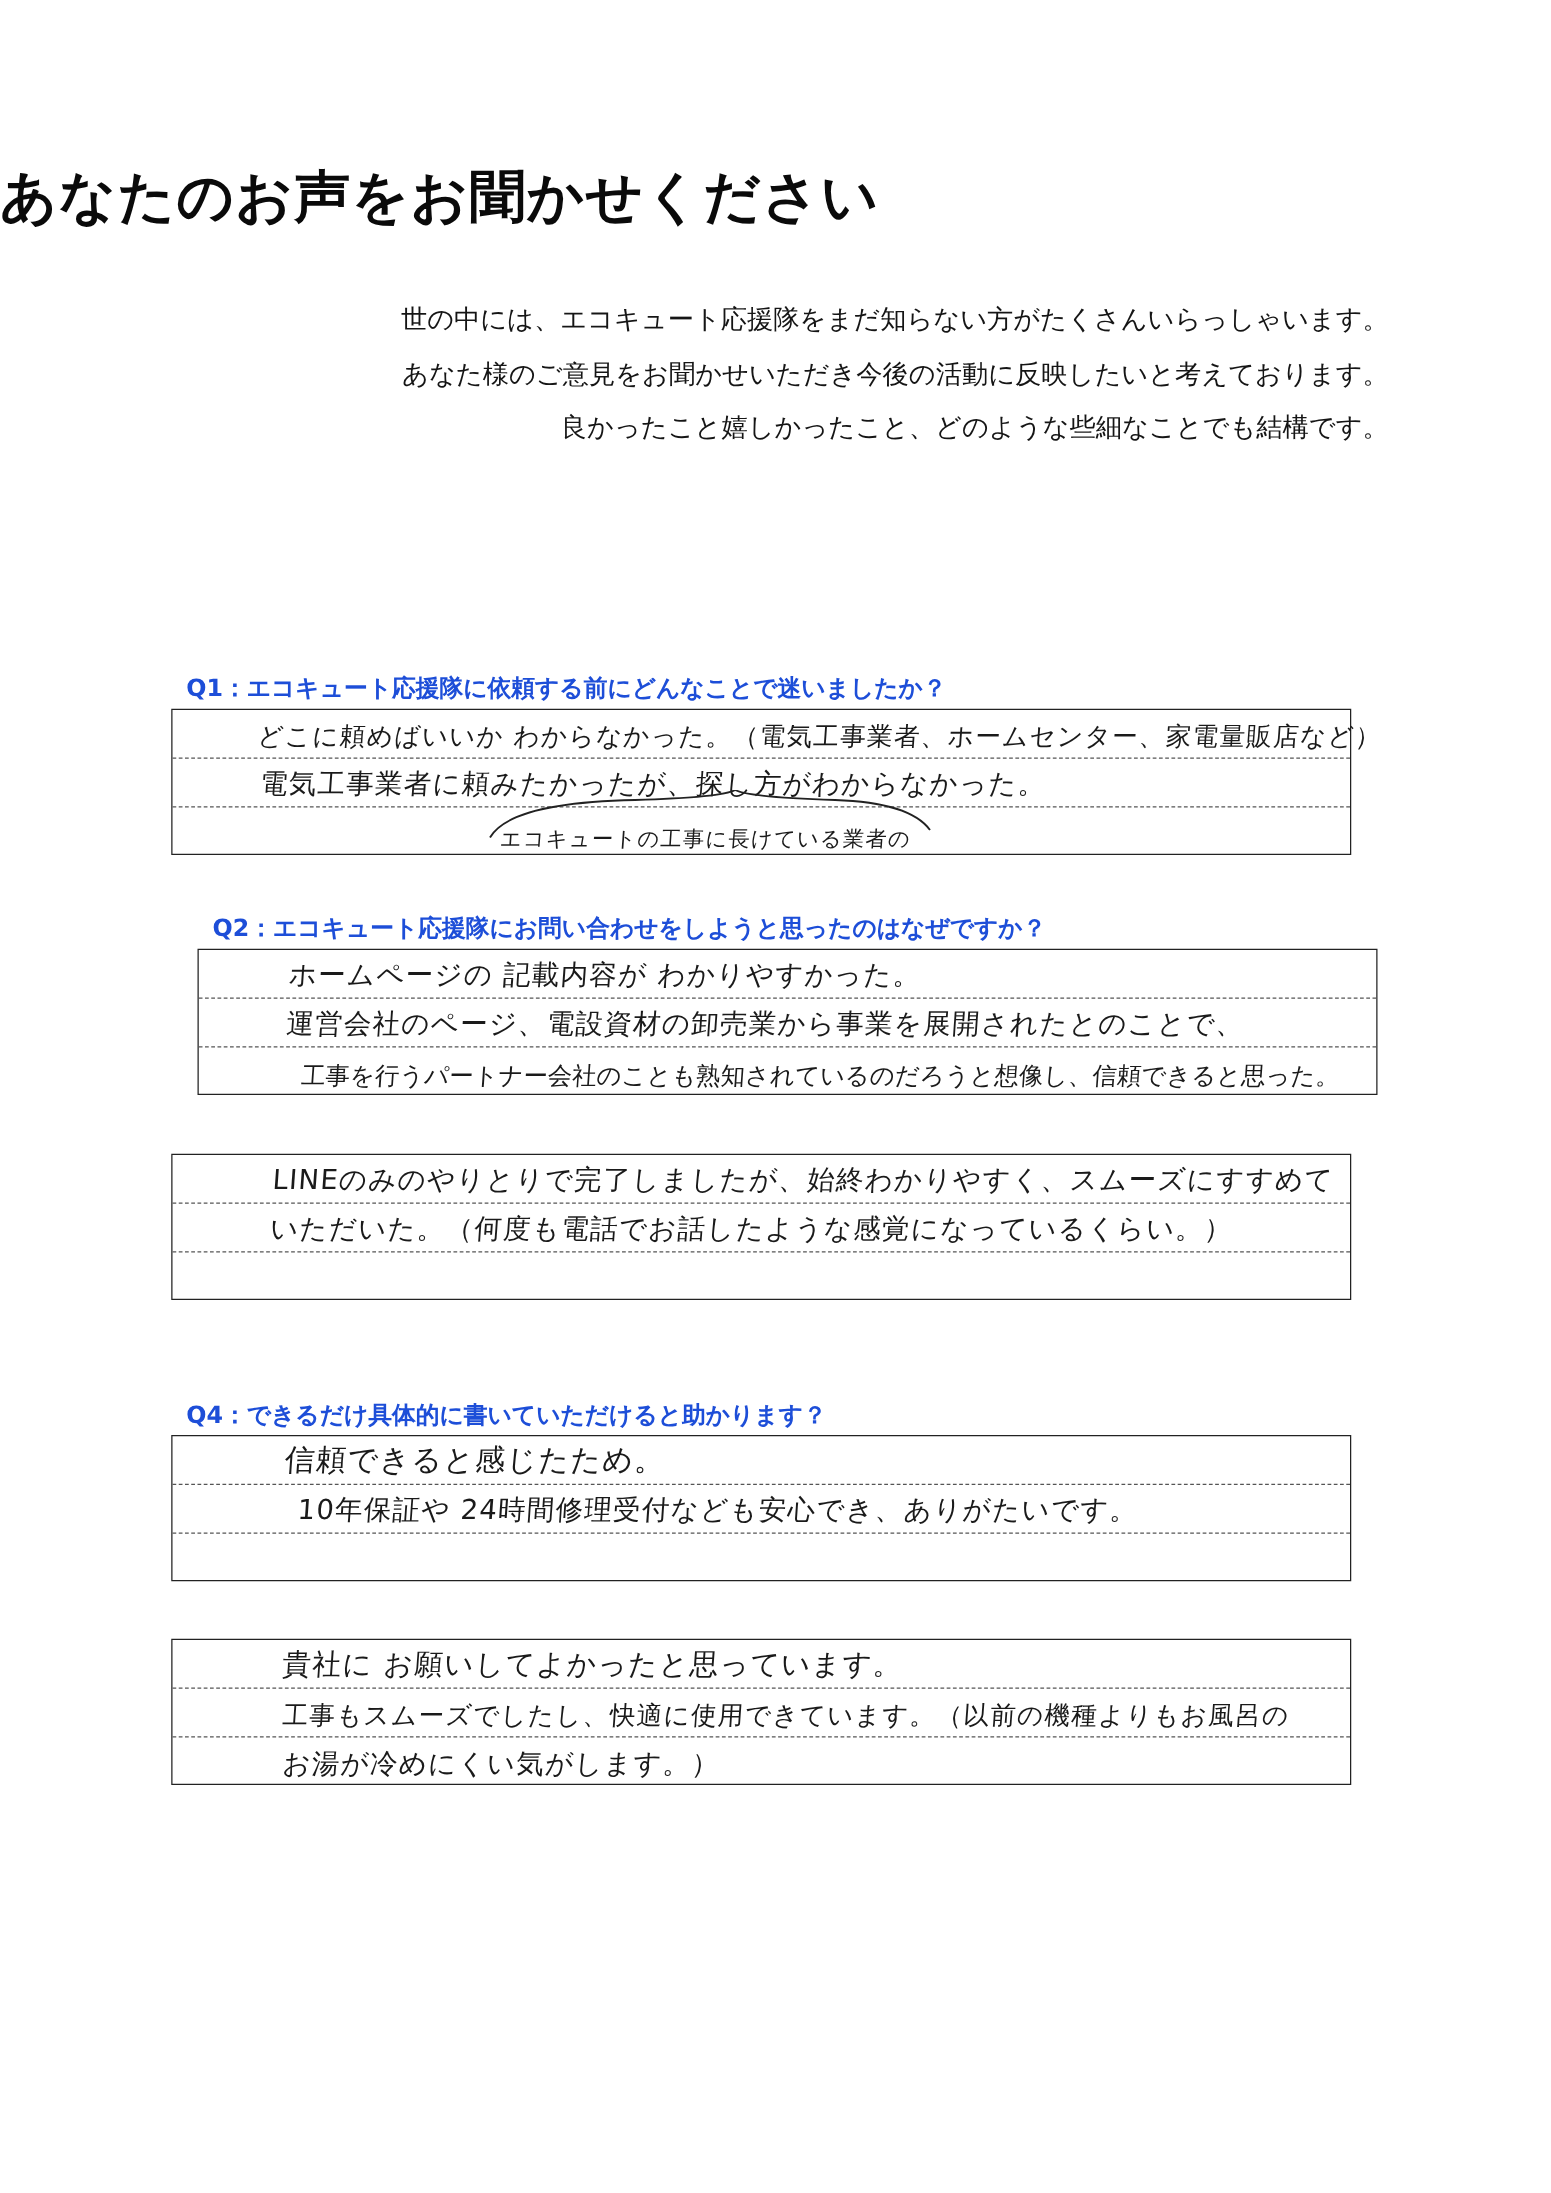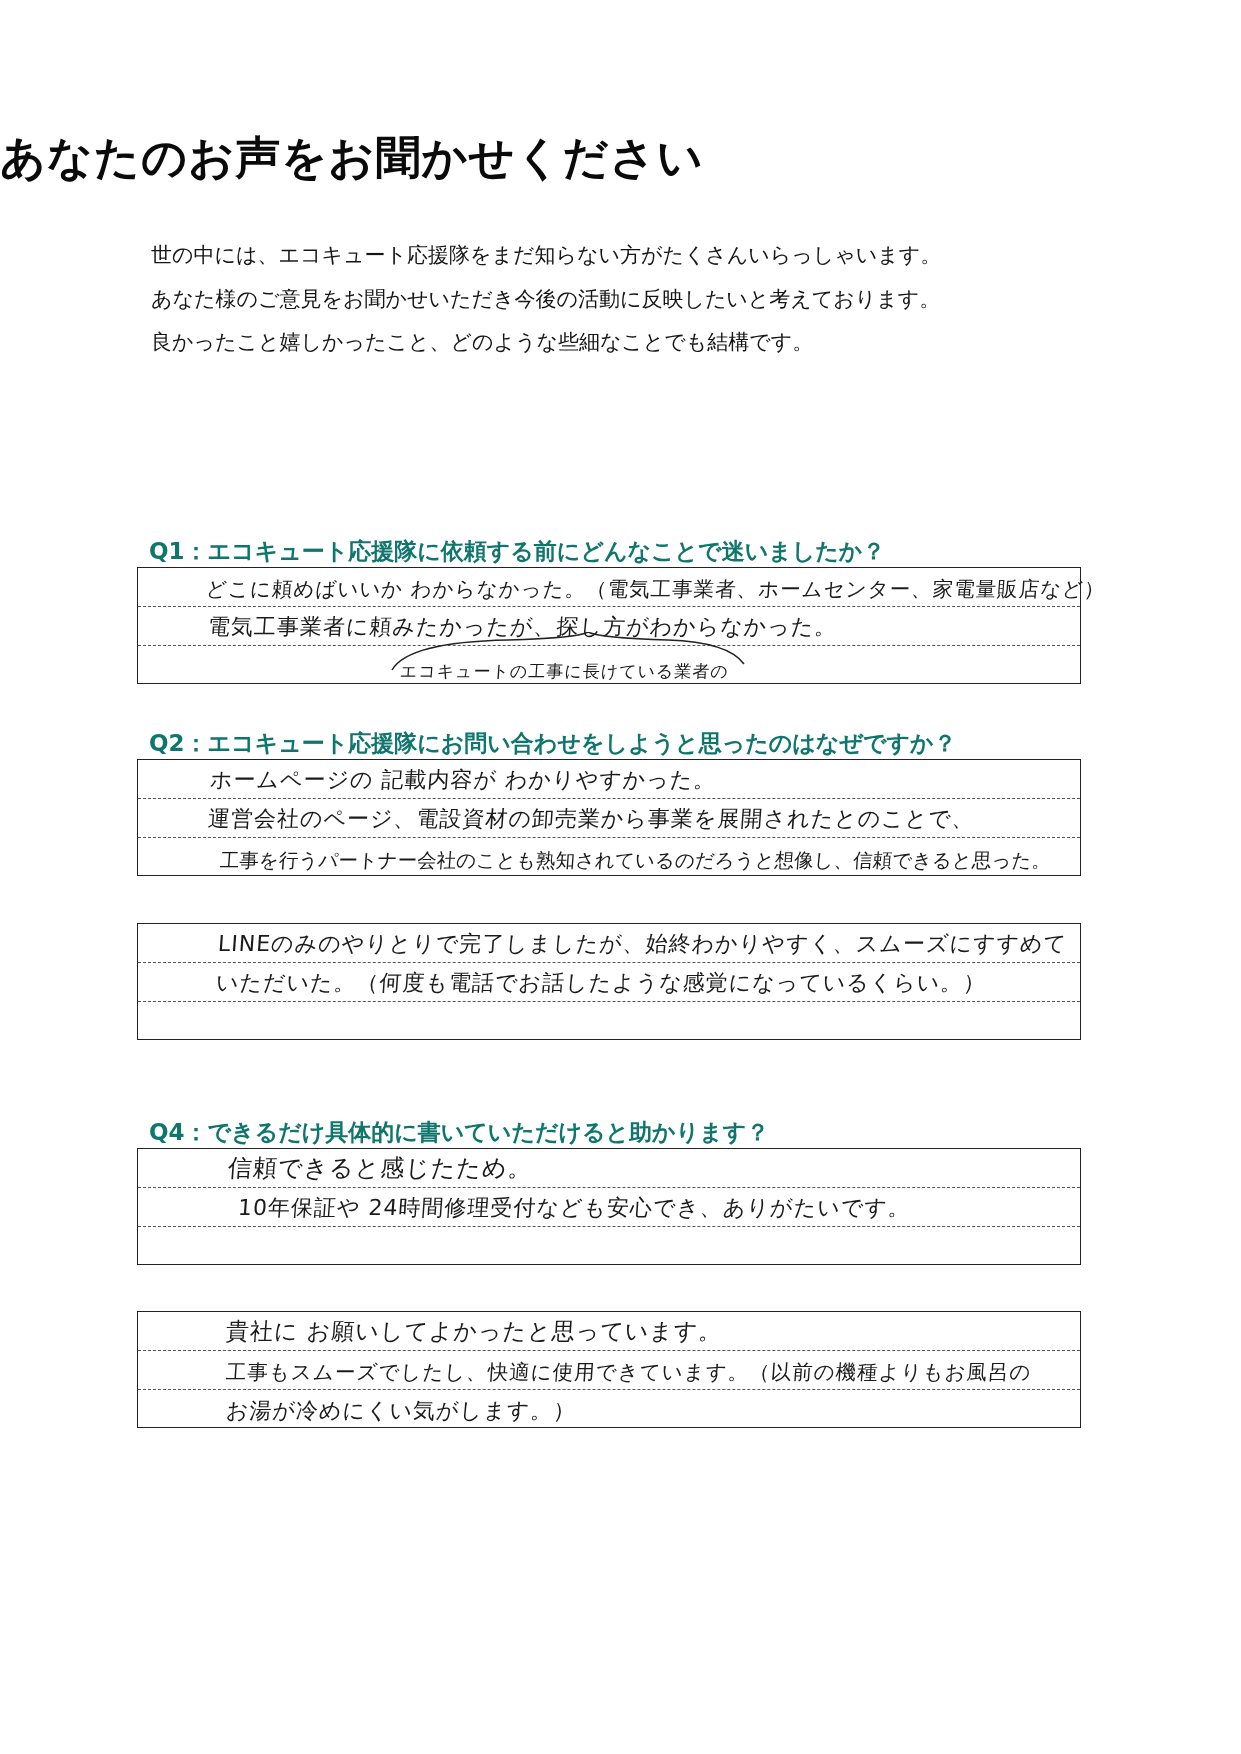--- a/index.html
+++ b/index.html
@@ -27,33 +27,34 @@
       left: 151px;
       top: 240px;
       width: 960px;
     }
     .intro-line {
       font-size: 21px;
       height: 43.5px;
       line-height: 30px;
       white-space: nowrap;
       color: #151515;
+      text-align: right;
     }
     .question {
       position: absolute;
       left: 137px;
       width: 946px;
     }
     .q-heading {
-      font-size: 23px;
+      font-size: 19px;
       font-weight: bold;
       white-space: nowrap;
       height: 30px;
       line-height: 28px;
-      color: #0f766e;
+      color: #1d4ed8;
       padding-left: 12px;
     }
     .answer-box {
       position: relative;
       border: 1.5px solid #222222;
       width: 944px;
       height: 117px;
       box-sizing: border-box;
     }
     .answer-row {
@@ -105,21 +106,21 @@
     </div>
     <div class="answer-row">
       <span class="hw annot" style="left:262px;">エコキュートの工事に長けている業者の</span>
       <svg class="arc" style="left:250px;top:-14px;" width="360" height="40">
         <path d="M4 38 Q 20 10 120 8 Q 190 6 200 0 Q 212 6 280 8 Q 340 10 356 32" fill="none" stroke="#222" stroke-width="1.5"></path>
       </svg>
     </div>
   </div>
 </div>
 
-<div class="question" style="top:729px;">
+<div class="question" style="top:729px;margin-left:21px;">
   <div class="q-heading">Q2：エコキュート応援隊にお問い合わせをしようと思ったのはなぜですか？</div>
   <div class="answer-box">
     <div class="answer-row">
       <span class="hw" style="left:72px;">ホームページの 記載内容が わかりやすかった。</span>
     </div>
     <div class="answer-row">
       <span class="hw" style="left:70px;">運営会社のページ、電設資材の卸売業から事業を展開されたとのことで、</span>
     </div>
     <div class="answer-row">
       <span class="hw" style="left:82px;font-size:19.5px;letter-spacing:0px;">工事を行うパートナー会社のことも熟知されているのだろうと想像し、信頼できると思った。</span>

